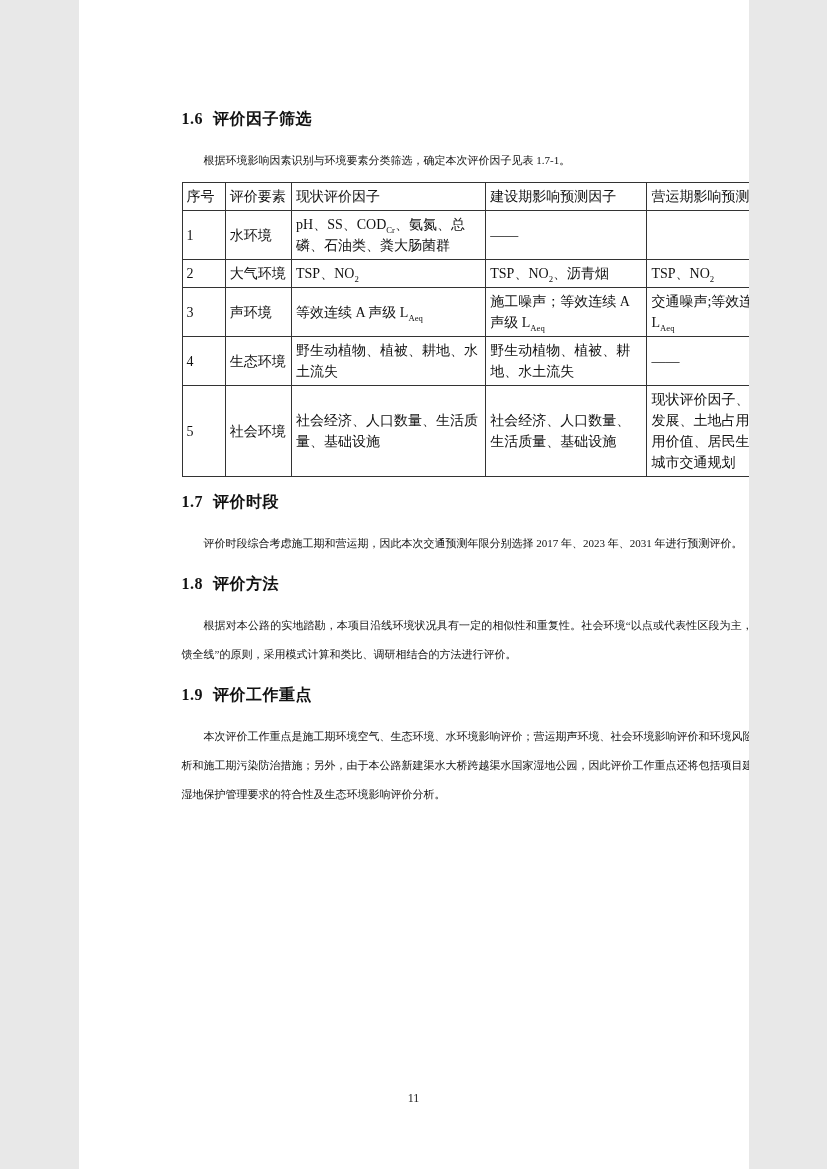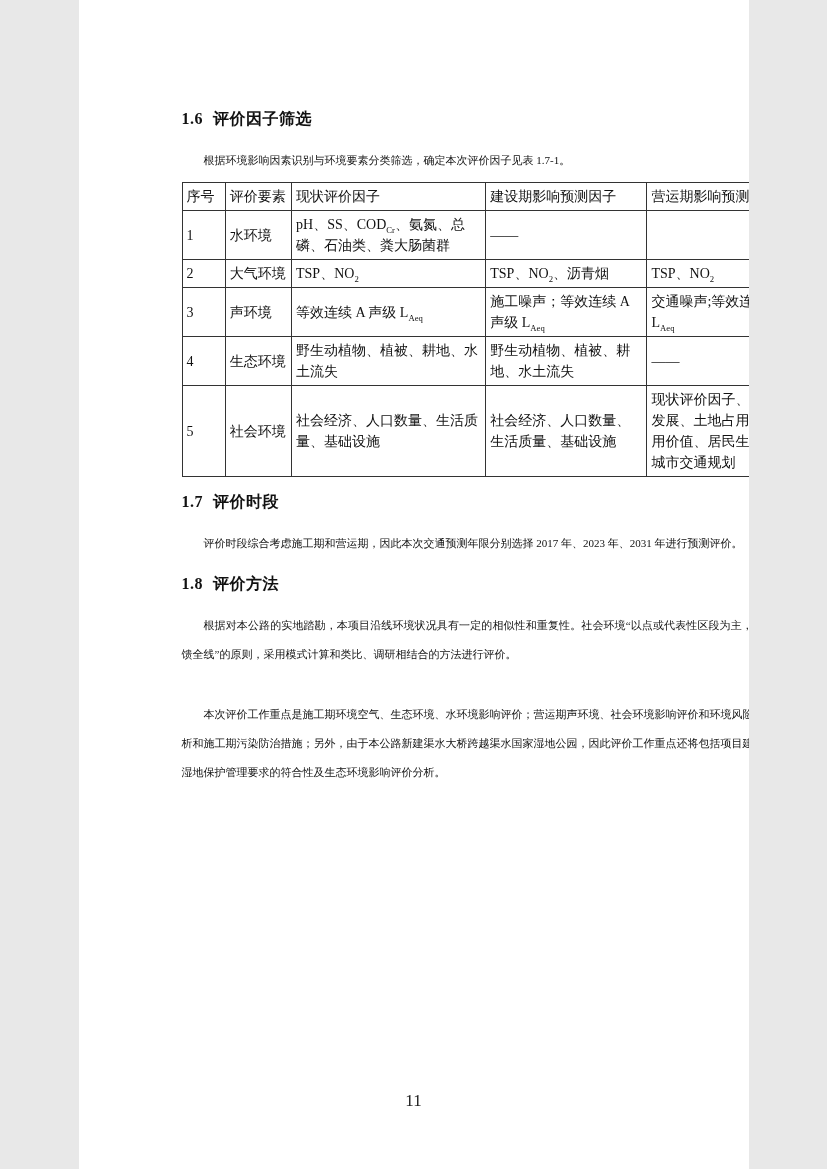--- a/index.html
+++ b/index.html
@@ -74,21 +74,21 @@
   table.factor-table th:nth-child(5), table.factor-table td:nth-child(5) { width:27.2%; }
   table.factor-table sub {
     font-size:0.62em;
     line-height:0;
   }
   .page-number {
     position:absolute;
     left:0; right:0;
     top:1091px;
     text-align:center;
-    font-size:17px;
+    font-size:12px;
     color:#222;
   }
 </style>
 </head>
 <body>
 
 <div class="page">
   <div class="content">
 
     <div class="heading">
@@ -155,18 +155,21 @@
 
     <div class="spacer-sm"></div>
 
     <div class="heading">
       <span class="hnum">1.8</span><span>评价方法</span>
     </div>
     <p class="para">根据对本公路的实地踏勘，本项目沿线环境状况具有一定的相似性和重复性。社会环境“以点或代表性区段为主，点段结合，反馈全线”的原则，采用模式计算和类比、调研相结合的方法进行评价。</p>
 
     <div class="spacer-sm"></div>
 
+    <div class="heading">
+      <span class="hnum">1.9</span><span>评价工作重点</span>
+    </div>
     <p class="para underlined">本次评价工作重点是施工期环境空气、生态环境、水环境影响评价；营运期声环境、社会环境影响评价和环境风险分析；工程分析和施工期污染防治措施；另外，由于本公路新建渠水大桥跨越渠水国家湿地公园，因此评价工作重点还将包括项目建设与国家有关湿地保护管理要求的符合性及生态环境影响评价分析。</p>
 
   </div>
 
   <div class="page-number">11</div>
 </div>
 
 </body></html>

